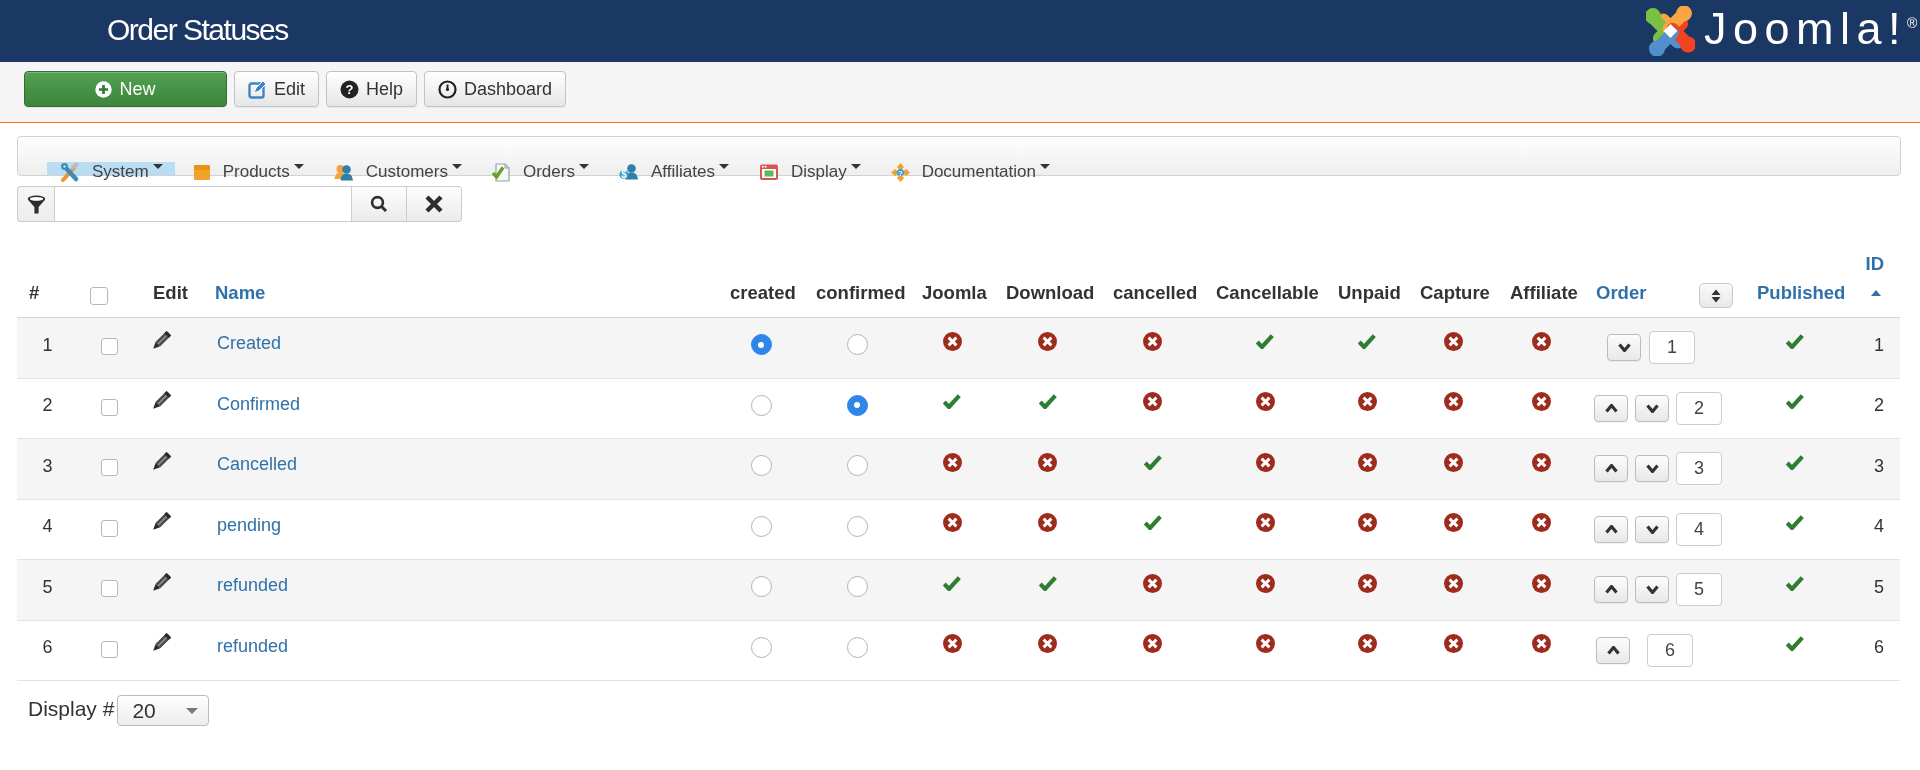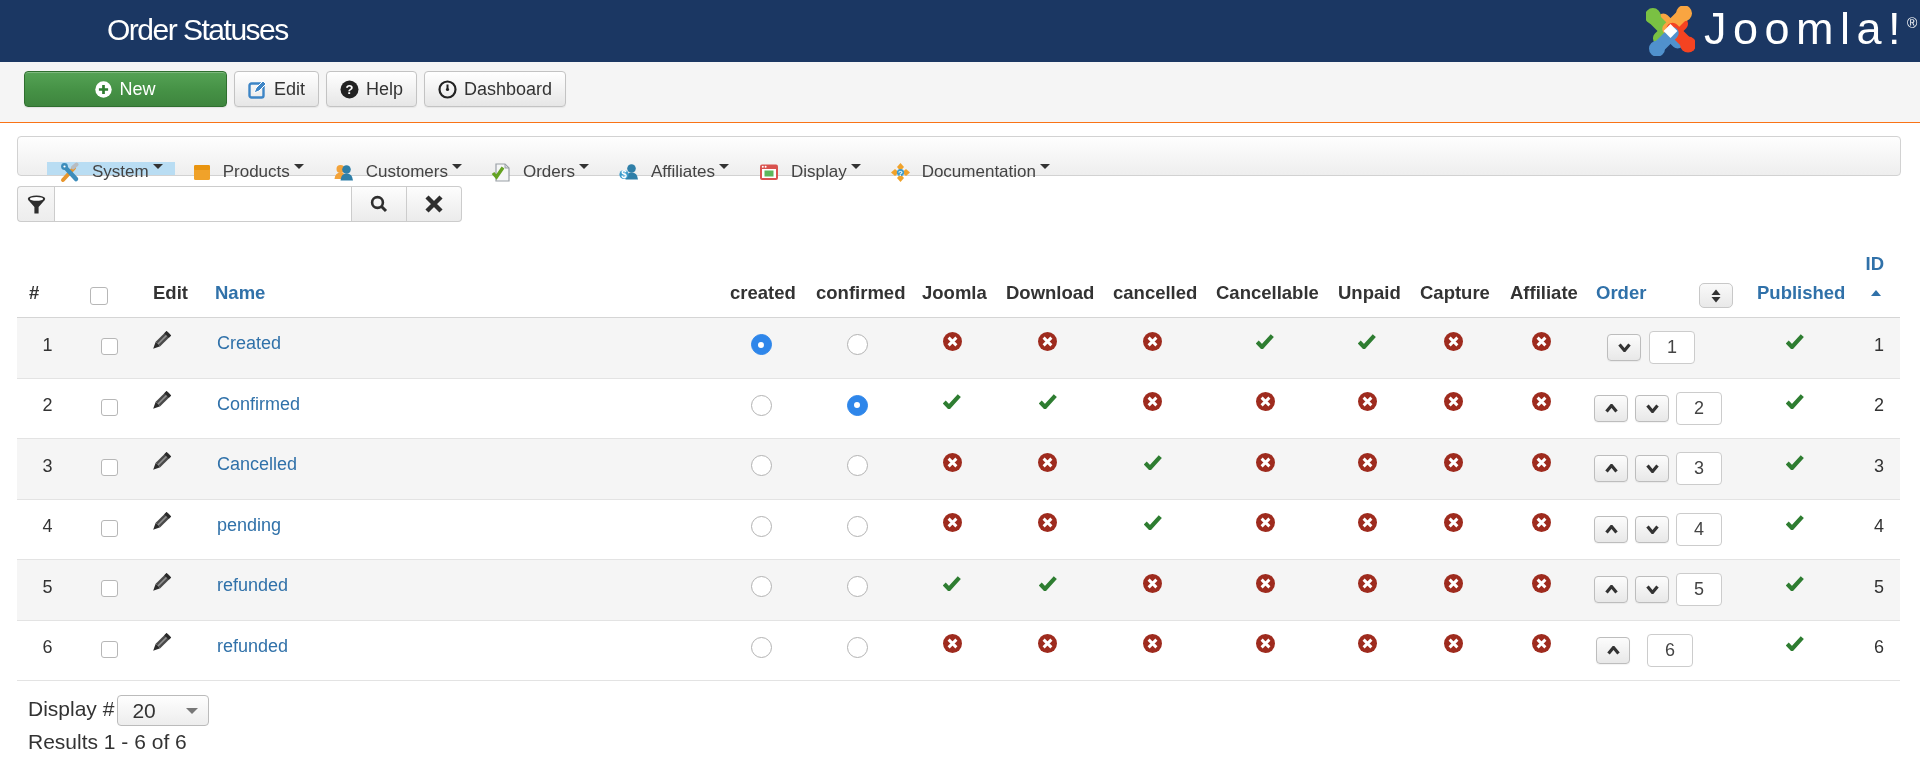--- a/index.html
+++ b/index.html
@@ -637,14 +637,13 @@
   <td class="c"><svg class="ic" width="18" height="15" viewBox="0 0 18 15">
             <path d="M1.2 8 L6 13 L16.3 1.6" stroke="#2e7d31" stroke-width="4.2" fill="none"></path>
           </svg></td>
   <td class="num"><span class="nud">6</span></td>
 </tr>
 </tbody>
 </table>
 
 <div class="pagefoot">
   <span>Display #</span><span class="selbox">20<span class="caret2"></span></span>
-  <div class="results">Results 1 - 6 of 6</div>
 </div>
 
 </body></html>

